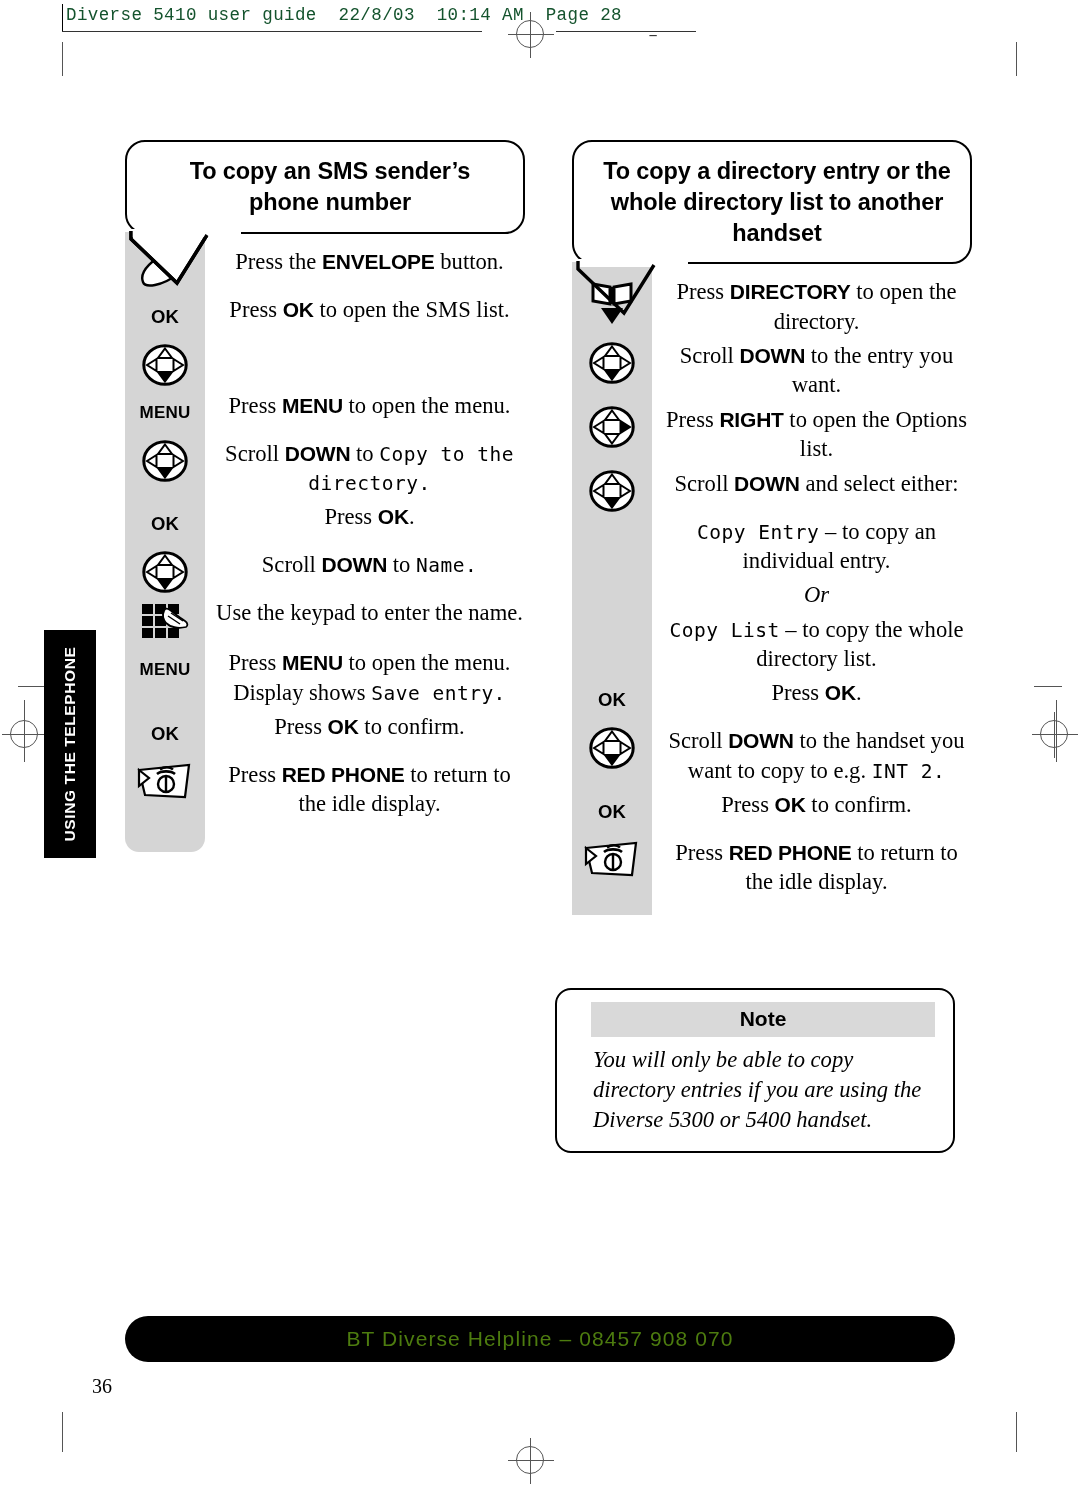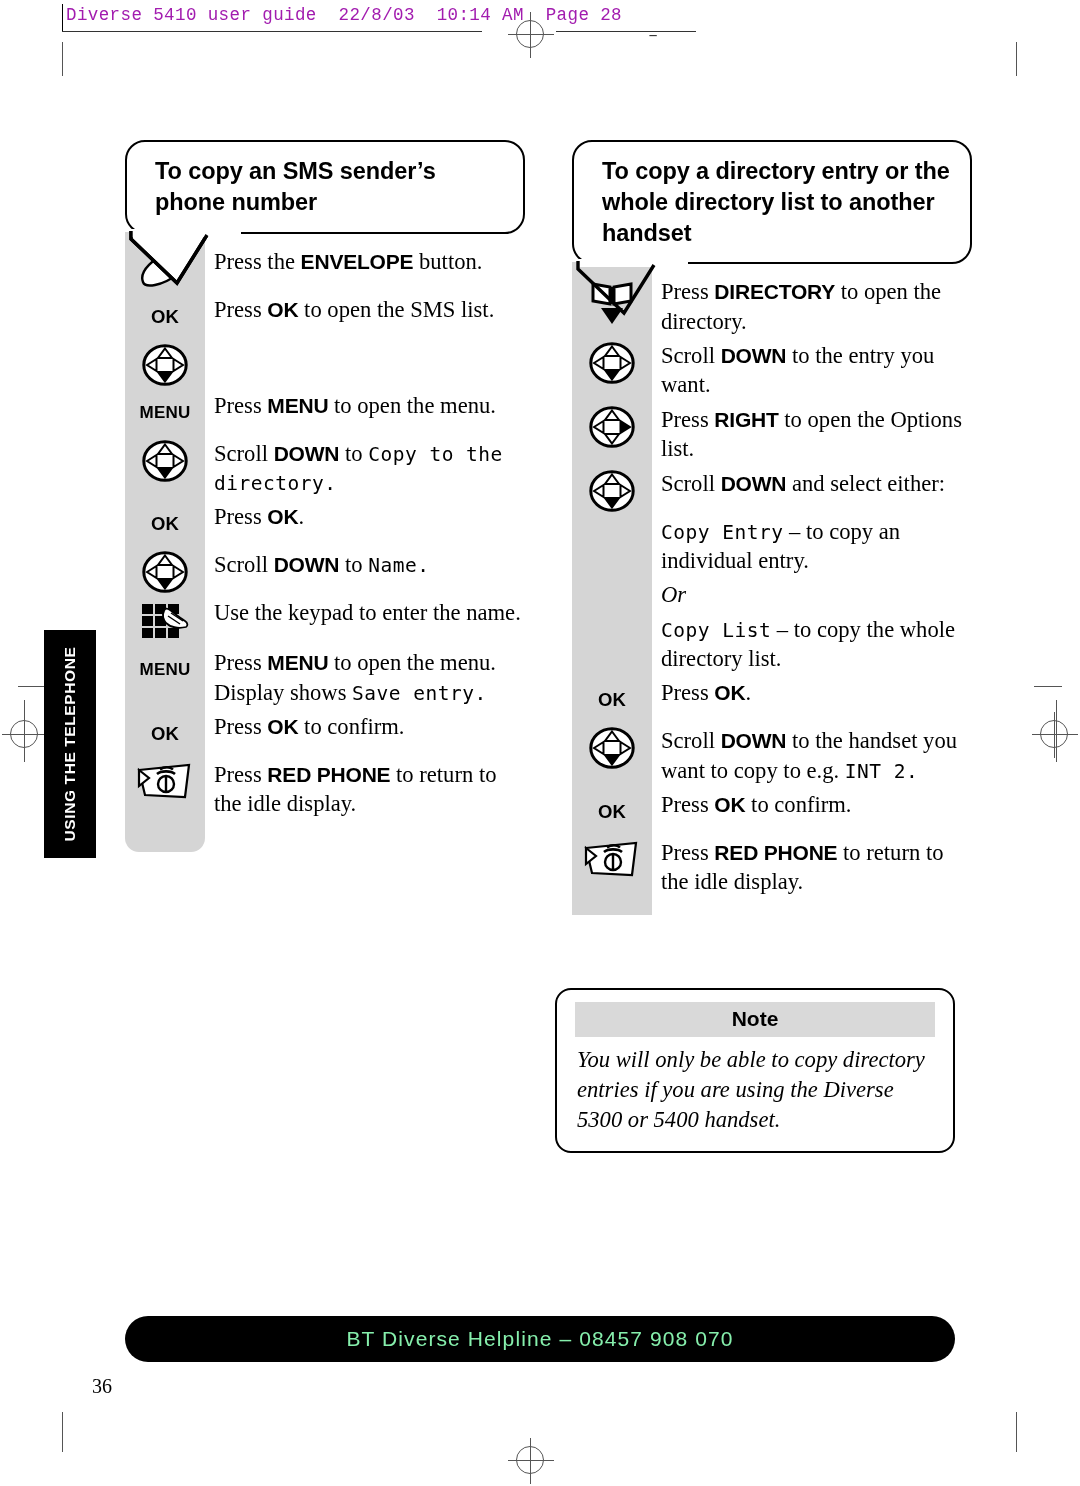--- a/index.html
+++ b/index.html
@@ -15,21 +15,21 @@
   }
 
   
   .printhdr {
     position: absolute;
     top: 5px; left: 66px;
     font-family: "Liberation Mono", monospace;
     font-size: 17.5px;
     letter-spacing: 0.4px;
     white-space: pre;
-    color: #a21caf;
+    color: #14532d;
   }
   .hdr-rule-v {
     position: absolute; top: 4px; left: 62px;
     width: 1px; height: 27px; background: #000;
   }
   .hdr-rule-h {
     position: absolute; top: 31px; left: 62px;
     width: 420px; height: 1px; background: #333;
   }
   .hdr-rule-h2 {
@@ -94,21 +94,21 @@
     text-align: center;
     color: #fff;
     font-family: "Liberation Sans", sans-serif;
     font-weight: bold;
     font-size: 15.5px;
     letter-spacing: 0.6px;
     white-space: nowrap;
   }
 
   
-  .col { position: absolute; top: 140px; width: 400px; }
+  .col { position: absolute; top: 140px; width: 400px; text-align: center; }
   .col-left  { left: 125px; }
   .col-right { left: 572px; }
 
   
   .callout {
     position: relative;
     border: 2.6px solid #000;
     border-radius: 20px;
     background: #fff;
     padding: 14px 18px 14px 28px;
@@ -198,21 +198,21 @@
 
   
   .notebox {
     position: absolute;
     left: 555px; top: 988px;
     width: 400px;
     border: 2.6px solid #000;
     border-radius: 16px;
     background: #fff;
     box-sizing: border-box;
-    padding: 12px 14px 16px 14px;
+    padding: 12px 14px 16px 30px;
   }
   .note-title {
     background: #d9d9d9;
     text-align: center;
     font-family: "Liberation Sans", sans-serif;
     font-weight: bold;
     font-size: 21px;
     padding: 5px 0 6px 0;
     margin: 0 4px 8px 4px;
   }
@@ -223,21 +223,21 @@
     padding: 0 6px;
   }
 
   
   .footer {
     position: absolute;
     left: 125px; top: 1316px;
     width: 830px; height: 46px;
     background: #000;
     border-radius: 23px;
-    color: #86efac;
+    color: #4d7c0f;
     display: flex;
     align-items: center;
     justify-content: center;
     font-family: "Liberation Sans", sans-serif;
     font-size: 21px;
     font-weight: 500;
     letter-spacing: 1.1px;
   }
   .pageno {
     position: absolute;

